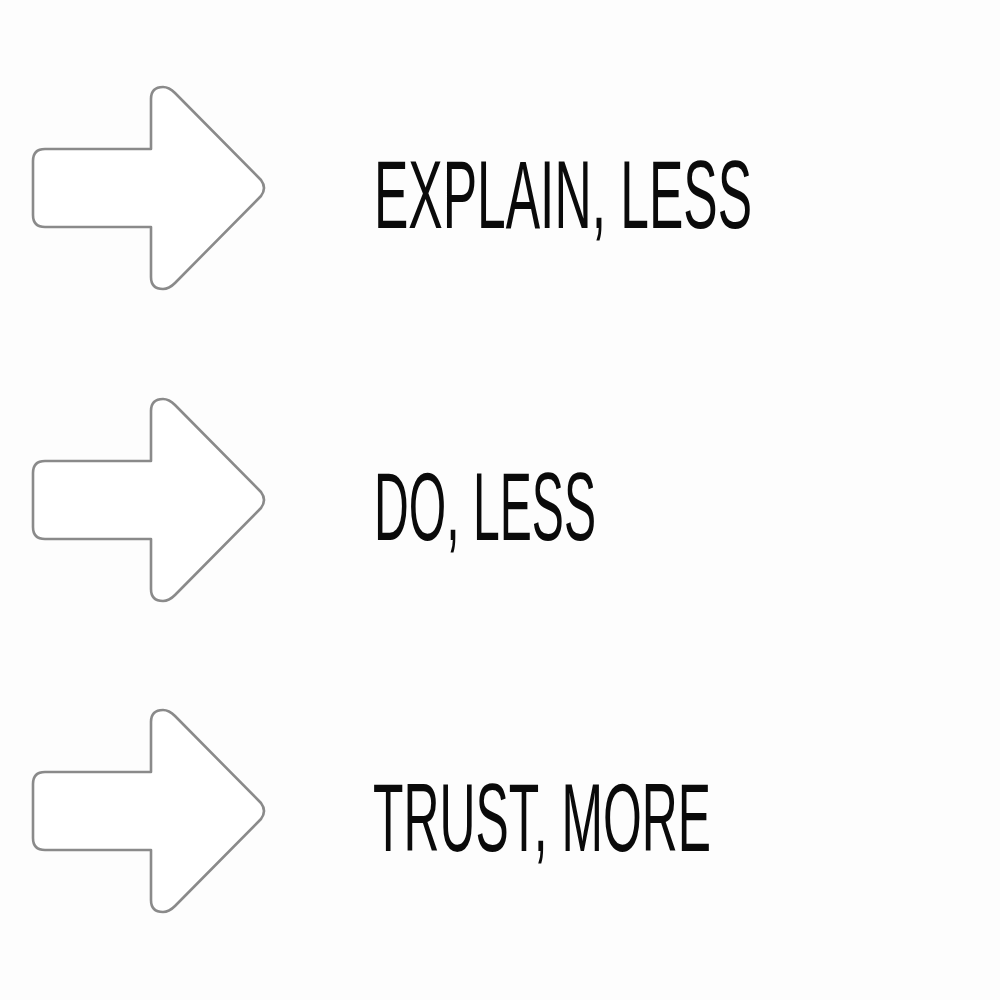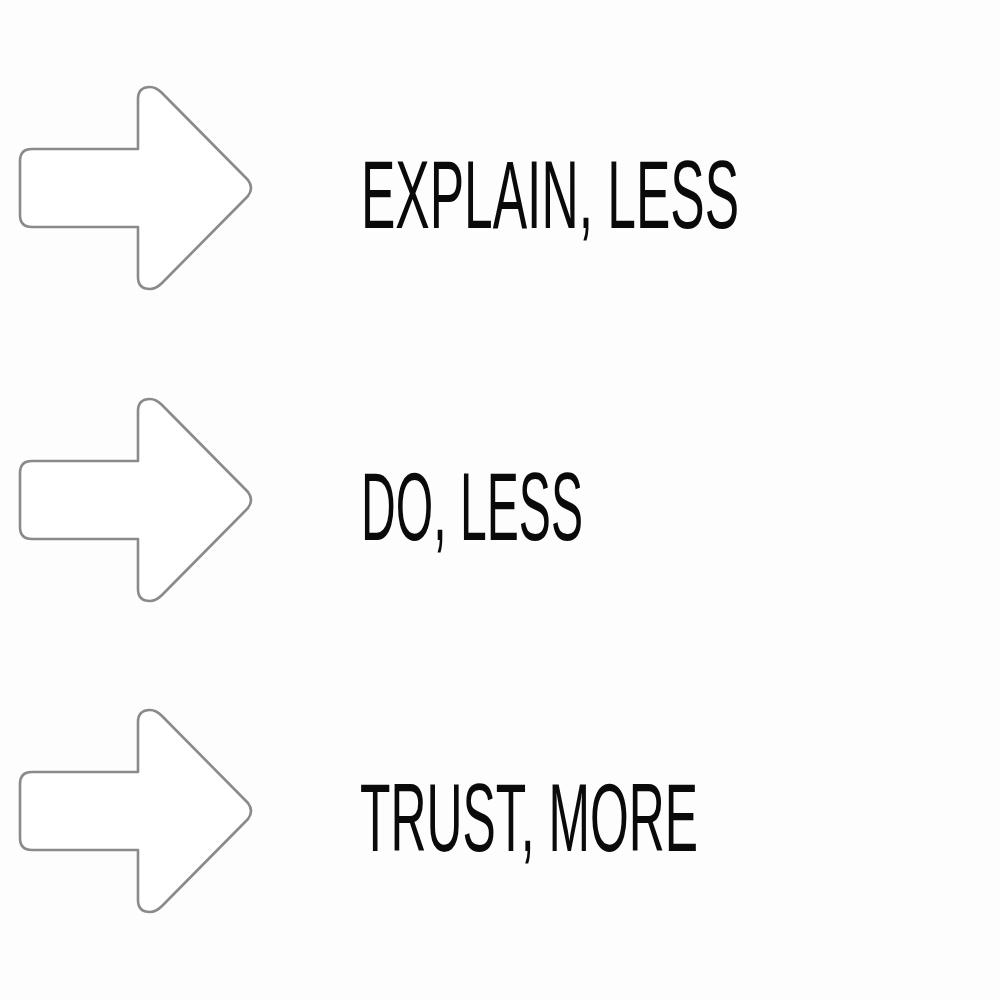--- a/index.html
+++ b/index.html
@@ -1,17 +1,17 @@
 <!DOCTYPE html>
 <html><head>
 <meta charset="utf-8">
 <style>
   html, body { margin: 0; padding: 0; }
   body { width: 1000px; height: 1000px; background: #fdfdfd; position: relative; overflow: hidden; }
-  .row { position: absolute; left: 4px; width: 872px; height: 311px; }
+  .row { position: absolute; left: 17px; width: 872px; height: 311px; }
   .arrow { position: absolute; left: 0; top: 0; width: 260px; height: 220px; overflow: visible; }
   .arrow path { fill: #ffffff; stroke: #8a8a8a; stroke-width: 2.6; stroke-linejoin: round; }
   .label-svg { position: absolute; left: 0; top: 0; width: 1000px; height: 220px; overflow: visible; }
   .label-svg text {
     font-family: "Liberation Sans", sans-serif;
     font-size: 97px;
     fill: #0a0a0a;
     font-weight: 400;
   }
 </style>

